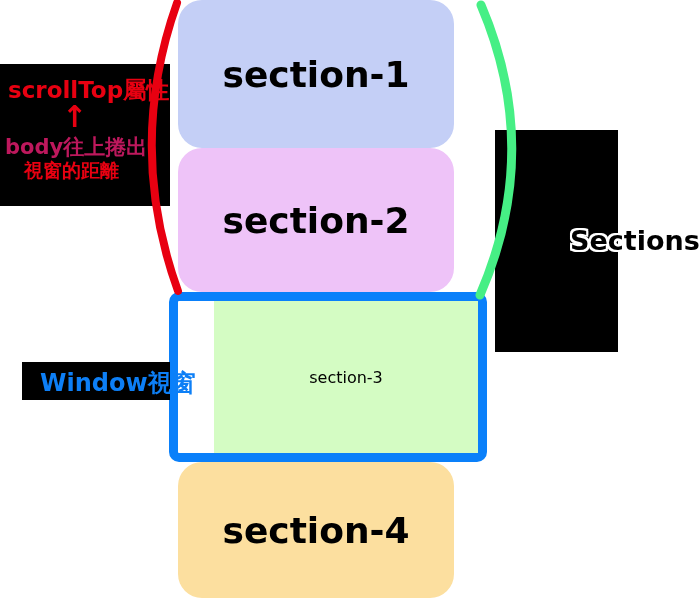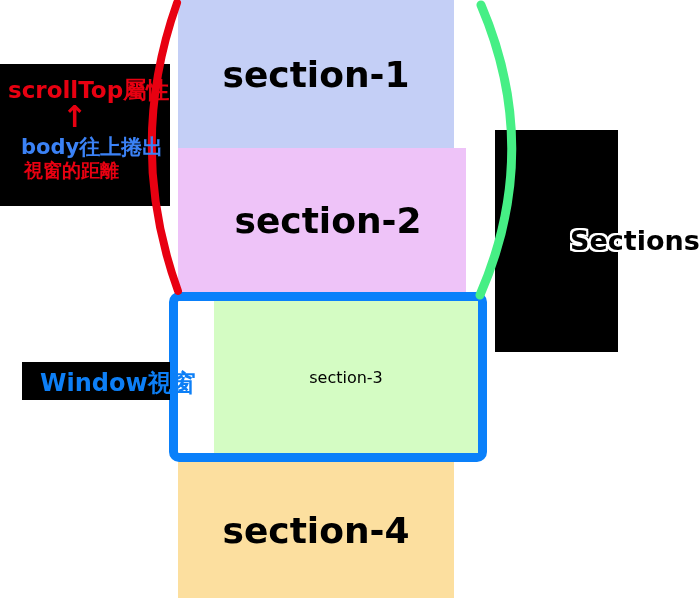--- a/index.html
+++ b/index.html
@@ -1,19 +1,19 @@
 <!DOCTYPE html>
 <html><head>
 <meta charset="utf-8">
 <style>
   html,body{margin:0;padding:0;}
   body{font-family:"DejaVu Sans","Liberation Sans",sans-serif;background:#ffffff;}
   .stage{position:relative;width:700px;height:602px;background:#ffffff;overflow:hidden;}
 
-  .section{position:absolute;left:178px;width:276px;display:flex;align-items:center;justify-content:center;z-index:1;}
+  .section{position:absolute;left:178px;width:276px;display:flex;align-items:center;justify-content:center;z-index:1;border-radius:24px;}
   .section .label{font-size:36px;font-weight:bold;color:#000;letter-spacing:0px;}
 
   .sec1{top:0px;height:148px;}
   .sec2{top:148px;height:144px;}
   .sec4{top:462px;height:136px;}
 
   .window-frame{position:absolute;left:169px;top:292px;width:318px;height:170px;
     box-sizing:border-box;border:9px solid #0a80fa;border-radius:10px;z-index:1;
     display:flex;align-items:center;justify-content:center;}
   .sec3{position:absolute;inset:0;display:flex;align-items:center;justify-content:center;margin-left:36px;}
@@ -40,21 +40,21 @@
     font-size:24px;font-weight:bold;white-space:nowrap;}
 </style>
 </head>
 <body>
 
 <div class="stage">
 
   <div class="section sec1" style="background: rgb(196, 207, 246);">
     <span class="label">section-1</span>
   </div>
-  <div class="section sec2" style="background: rgb(238, 195, 248); padding-left: 12px;">
+  <div class="section sec2" style="background: rgb(238, 195, 248);">
     <span class="label">section-2</span>
   </div>
 
   <div class="window-frame">
     <div class="sec3" style="background: rgb(212, 252, 195);">
       <span class="label">section-3</span>
     </div>
   </div>
 
   <div class="section sec4" style="background: rgb(252, 223, 159);">
@@ -65,20 +65,20 @@
     <path d="M 177 3 Q 126 147 178 291" fill="none" stroke-width="8" stroke-linecap="round" stroke="#e80011"></path>
     <path d="M 481 5 Q 543 150 480 295" fill="none" stroke-width="9" stroke-linecap="round" stroke="#46ef85"></path>
   </svg>
 
   <div class="label-box box-scrolltop"></div>
   <div class="label-box box-sections"></div>
   <div class="label-box box-window"></div>
 
   <div class="red-text rt1" style="color: rgb(232, 0, 17);">scrollTop屬性</div>
   <div class="red-text rt-arrow" style="color: rgb(232, 0, 17);">↑</div>
-  <div class="red-text rt2" style="color: #3b82f6; margin-left: 16px;">body往上捲出</div>
+  <div class="red-text rt2" style="color: #be185d;">body往上捲出</div>
   <div class="red-text rt3" style="color: rgb(232, 0, 17);">視窗的距離</div>
 
   <div class="sections-text">Sections</div>
 
   <div class="window-text" style="color: rgb(13, 127, 246);">Window視窗</div>
 
 </div>
 
 </body></html>

